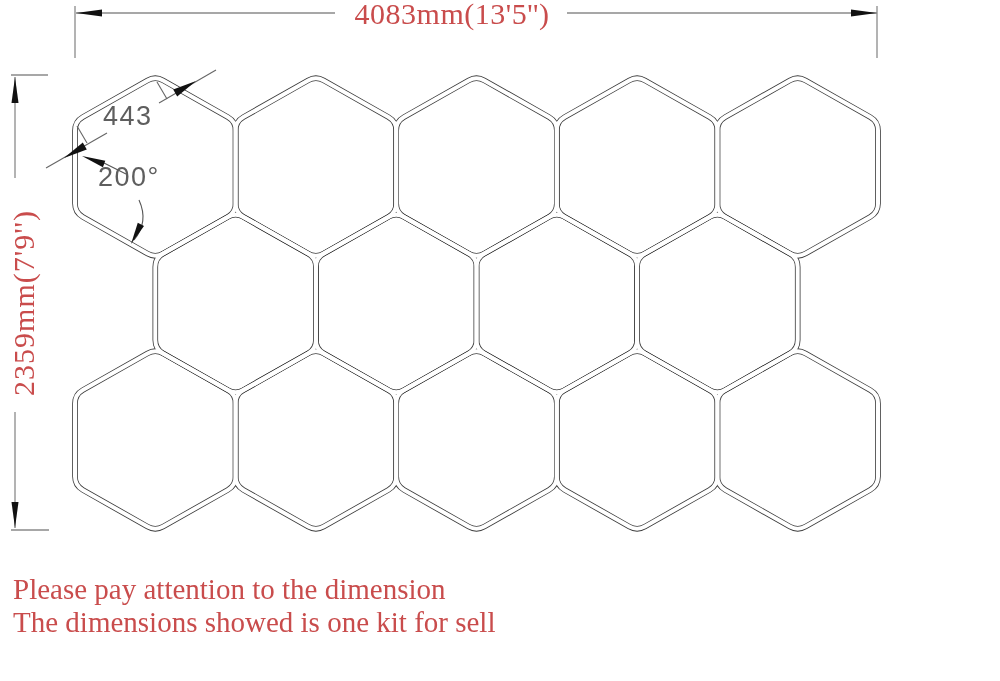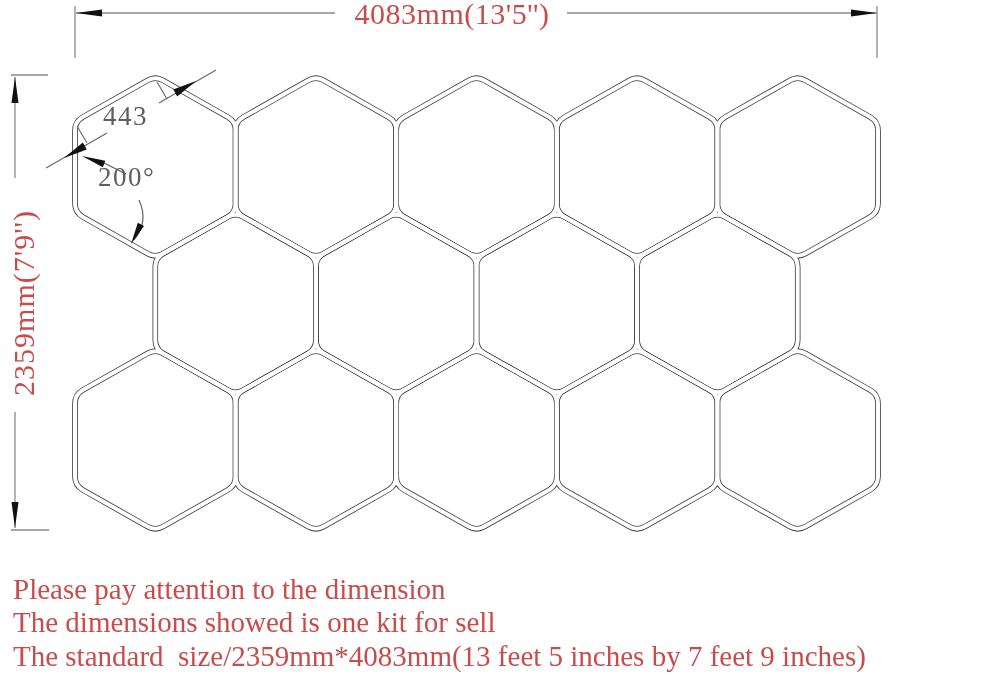--- a/index.html
+++ b/index.html
@@ -11,21 +11,21 @@
   #hex-svg{position:absolute;left:0;top:0;display:block}
   .abs{position:absolute}
   .dim-label{
     color:#c94c4c;font-size:30px;line-height:34px;letter-spacing:0.5px;white-space:nowrap;
   }
   .left-dim{
     left:24px;top:303px;transform:translate(-50%,-50%) rotate(-90deg);letter-spacing:1px;
   }
   .top-dim{left:337px;top:-3px;width:230px;text-align:center}
   .cad-label{
-    font-family:Liberation Serif, serif;color:#5e5e5e;font-size:27px;line-height:29px;
+    font-family:Liberation Sans, sans-serif;color:#5e5e5e;font-size:27px;line-height:29px;
     letter-spacing:1.5px;white-space:nowrap;
   }
   .note{
     color:#c94c4c;font-size:29px;line-height:33px;white-space:pre;left:13px;
   }
 </style>
 </head>
 <body>
 
 <div id="stage">
@@ -99,14 +99,13 @@
   </svg>
 
   <div class="abs dim-label top-dim">4083mm(13'5'')</div>
   <div class="abs dim-label left-dim">2359mm(7'9'')</div>
 
   <div class="abs cad-label" style="left:103px;top:102px">443</div>
   <div class="abs cad-label" style="left:98px;top:163px">200°</div>
 
   <div class="abs note" style="top:606px">The dimensions showed is one kit for sell</div>
   <div class="abs note" style="top:573px">Please pay attention to the dimension</div>
-  <div class="abs note" style="top:640px">The standard  size/2359mm*4083mm(13 feet 5 inches by 7 feet 9 inches)</div>
 </div>
 
 </body></html>

